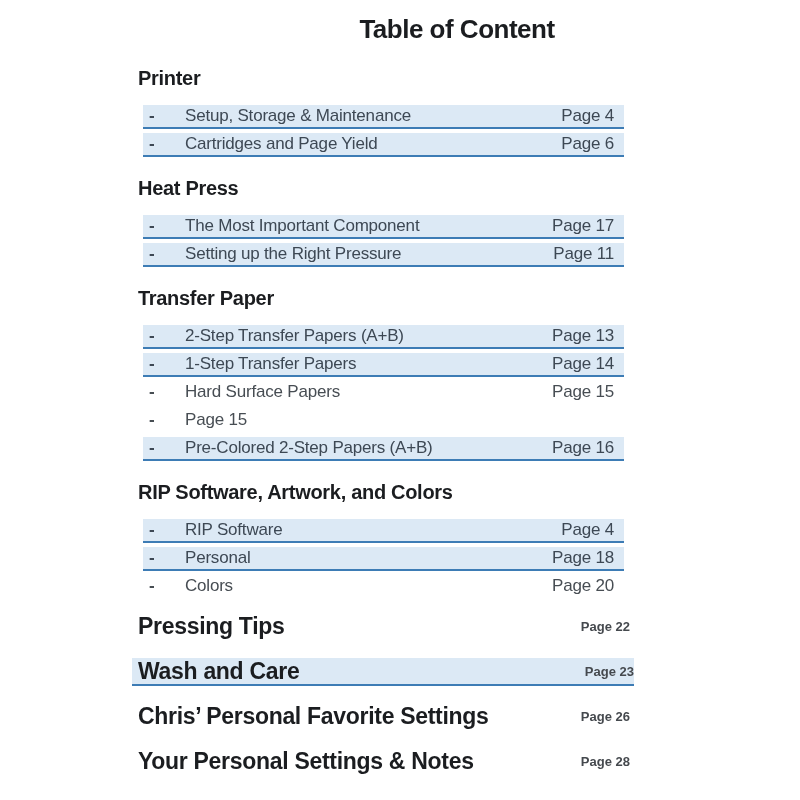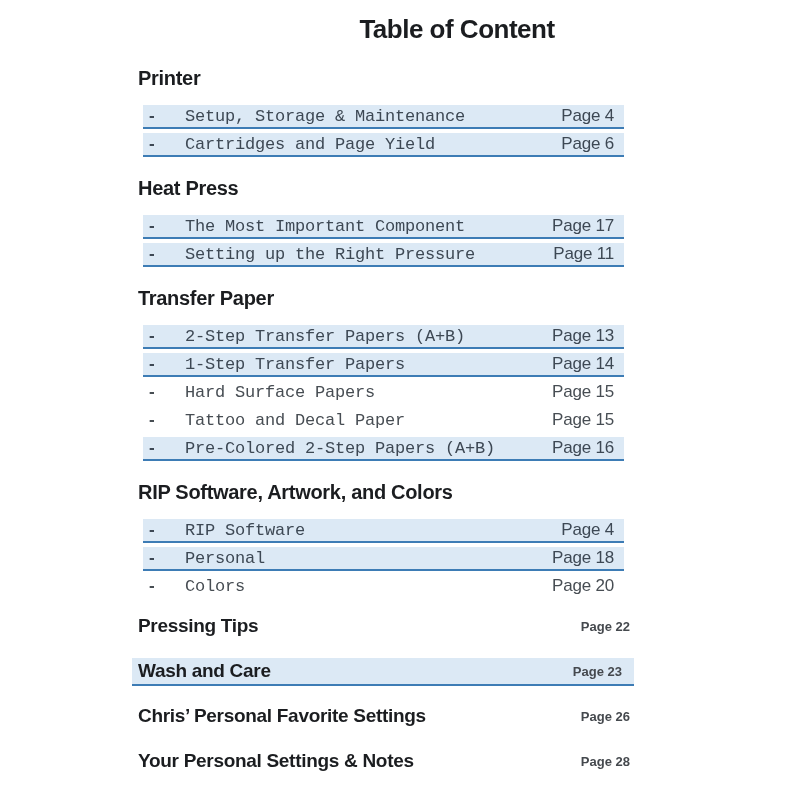--- a/index.html
+++ b/index.html
@@ -62,58 +62,57 @@
     color: var(--row-text, #3d4854);
   }
   .toc-row .bullet {
     width: 36px;
     flex: 0 0 36px;
     font-weight: bold;
   }
   .toc-row .label {
     flex: 1 1 auto;
     white-space: nowrap;
-    font-family: Liberation Mono, monospace;
   }
   .toc-row .pagenum {
     flex: 0 0 auto;
     text-align: center;
   }
   .standalone-rows {
     margin-top: 14px;
   }
   .standalone-row {
     display: flex;
     align-items: center;
     height: 26px;
     margin: 0 0 17px 0;
     border-bottom: 2px solid transparent;
   }
   .standalone-row .label {
     flex: 1 1 auto;
-    font-size: 19px;
+    font-size: 23px;
     font-weight: bold;
     letter-spacing: -0.3px;
     color: var(--heading-text, #1b1d20);
     white-space: nowrap;
   }
   .standalone-row .pagenum {
     flex: 0 0 auto;
     font-size: 13px;
     font-weight: bold;
     color: var(--page-num-text, #45494e);
     text-align: left;
   }
   .standalone-row.linked {
     background: var(--highlight, #dce9f5);
     border-bottom: 2px solid var(--underline, #3d7cb5);
     margin-left: -6px;
     margin-right: -4px;
     padding-left: 6px;
-    padding-right: 12px;
+    padding-right: 0;
   }
 </style>
 </head>
 <body>
 
 <div class="page">
 
   <div class="doc-title">Table of Content</div>
 
   <div class="content">
@@ -158,21 +157,20 @@
         <span class="label">1-Step Transfer Papers</span>
         <span class="pagenum">Page 14</span>
       </div>
       <div class="toc-row">
         <span class="bullet">-</span>
         <span class="label">Hard Surface Papers</span>
         <span class="pagenum">Page 15</span>
       </div>
       <div class="toc-row">
         <span class="bullet">-</span>
-        <span class="label">Tattoo and Decal Paper</span>
         <span class="pagenum">Page 15</span>
       </div>
       <div class="toc-row linked">
         <span class="bullet">-</span>
         <span class="label">Pre-Colored 2-Step Papers (A+B)</span>
         <span class="pagenum">Page 16</span>
       </div>
     </div>
 
     <div class="section-heading">RIP Software, Artwork, and Colors</div>

